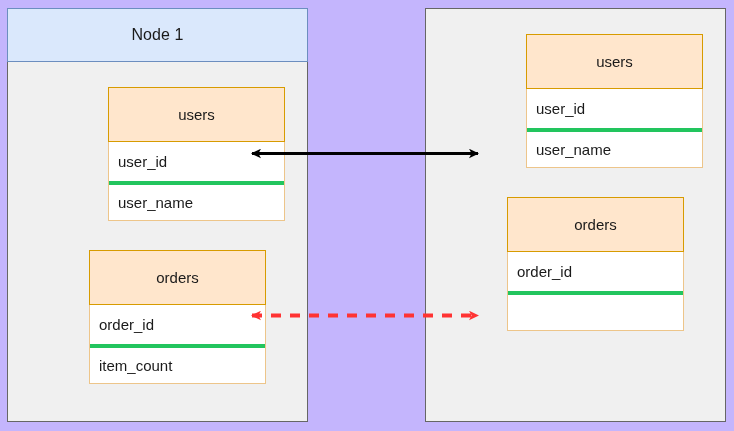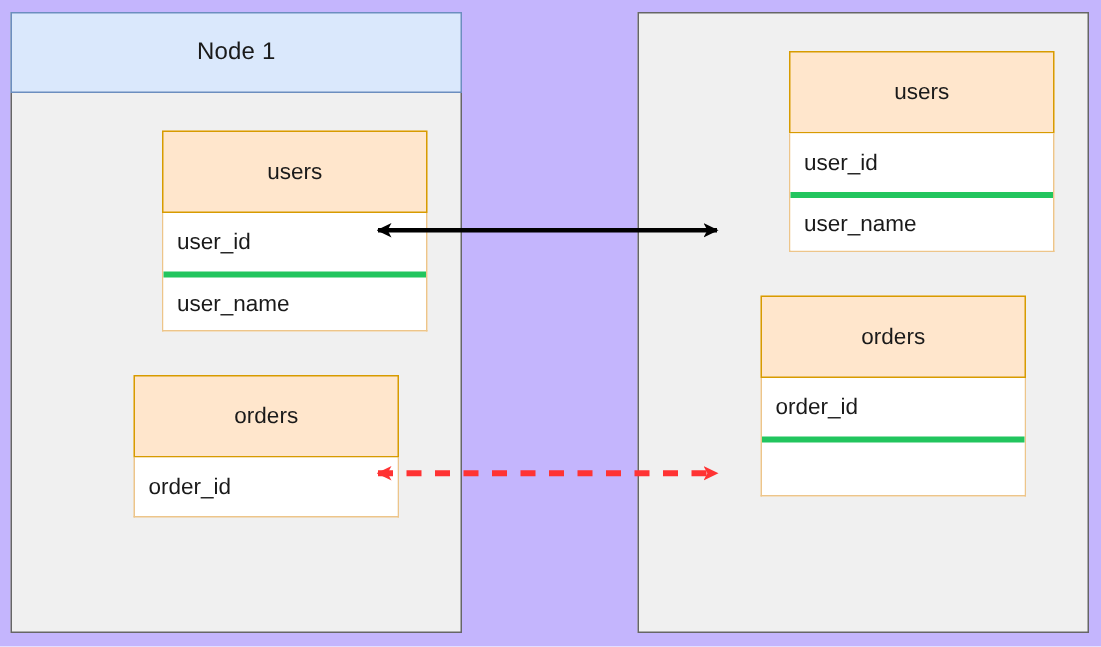--- a/index.html
+++ b/index.html
@@ -126,20 +126,21 @@
         <div class="tbl-rows">
           <div class="tbl-row">user_id</div>
           <div class="tbl-row">user_name</div>
         </div>
       </div>
 
       <div class="tbl tbl-orders">
         <div class="tbl-title">orders</div>
         <div class="tbl-rows">
           <div class="tbl-row">order_id</div>
+          <div class="tbl-row">item_count</div>
         </div>
       </div>
 
     </div>
   </div>
 
   <div class="node node-2">
     <div class="node-body">
 
       <div class="tbl tbl-users">

